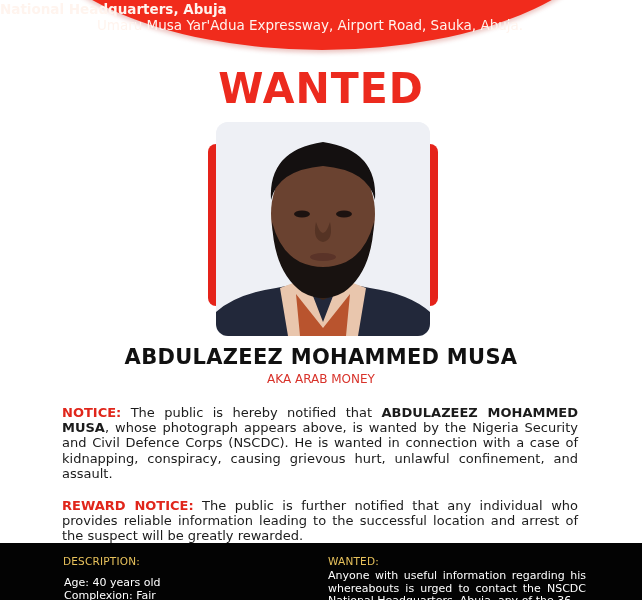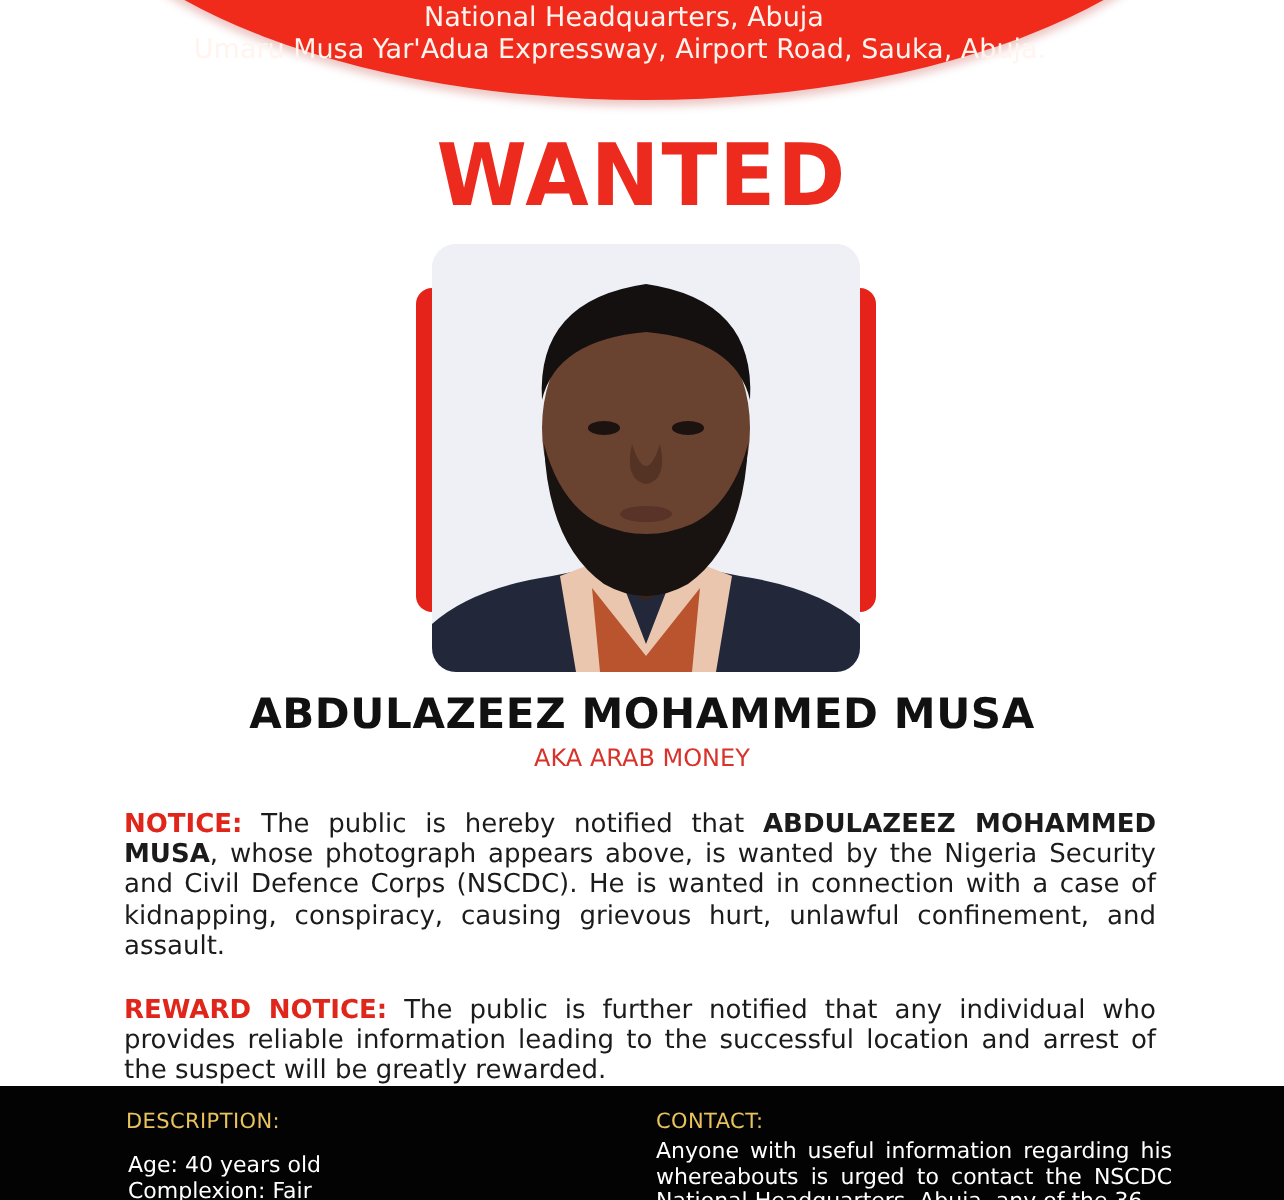--- a/index.html
+++ b/index.html
@@ -12,21 +12,21 @@
     width: 600px; height: 280px;
     background: #f12b1c;
     border-radius: 0 0 300px 300px / 0 0 140px 140px;
     box-shadow: 0 3px 4px rgba(180,30,20,0.25);
   }
   .header-text {
     position: absolute; left: 0; top: 0; width: 642px;
     text-align: center; color: #fff4ee;
     font-size: 13.5px; line-height: 17px;
   }
-  .header-line1 { position: absolute; top: 1px; width: 624px; text-align: center; }
+  .header-line1 { position: absolute; top: 1px; width: 624px; text-align: left; font-weight: bold; }
   .header-line2 { position: absolute; top: 17px; width: 620px; text-align: center; }
 
   .wanted {
     position: absolute; left: 0; top: 63px; width: 642px; text-align: center;
     font-family: "DejaVu Sans", sans-serif; font-weight: 900;
     font-size: 41px; line-height: 50px; color: #ec2a1e;
     letter-spacing: 1px; transform: scaleY(1.05);
   }
 
   .frame-bar {
@@ -132,14 +132,14 @@
 <div class="para reward">
   <span class="label-red">REWARD NOTICE:</span><span> The public is further notified that any individual who provides reliable information leading to the successful location and arrest of the suspect will be greatly rewarded.</span>
 </div>
 
 <div class="footer"></div>
 <div class="f-title f-desc-title">DESCRIPTION:</div>
 <div class="f-desc-lines">
   <div>Age: 40 years old</div>
   <div>Complexion: Fair</div>
 </div>
-<div class="f-title f-contact-title">CONTACT:</div>
+<div class="f-title f-contact-title">WANTED:</div>
 <div class="f-contact-text">Anyone with useful information regarding his whereabouts is urged to contact the NSCDC National Headquarters, Abuja, any of the 36</div>
 
 </body></html>

